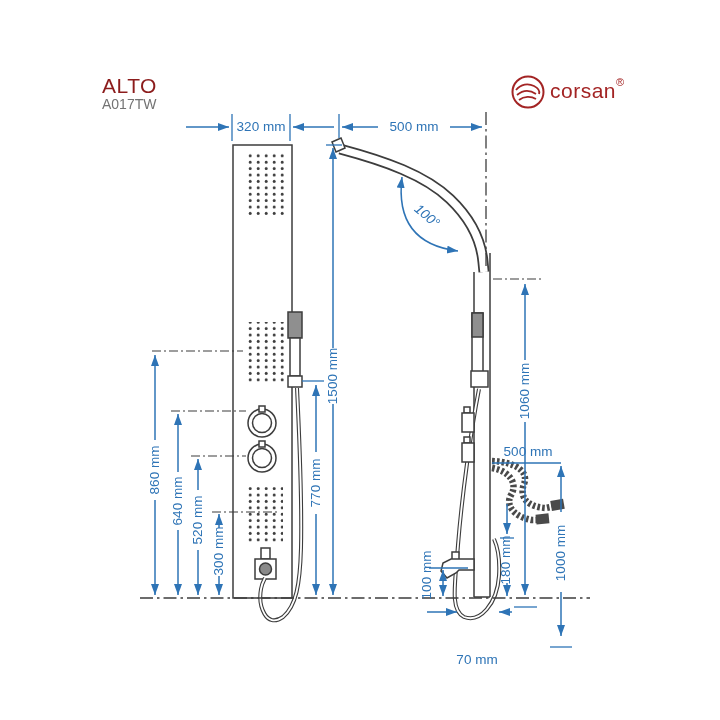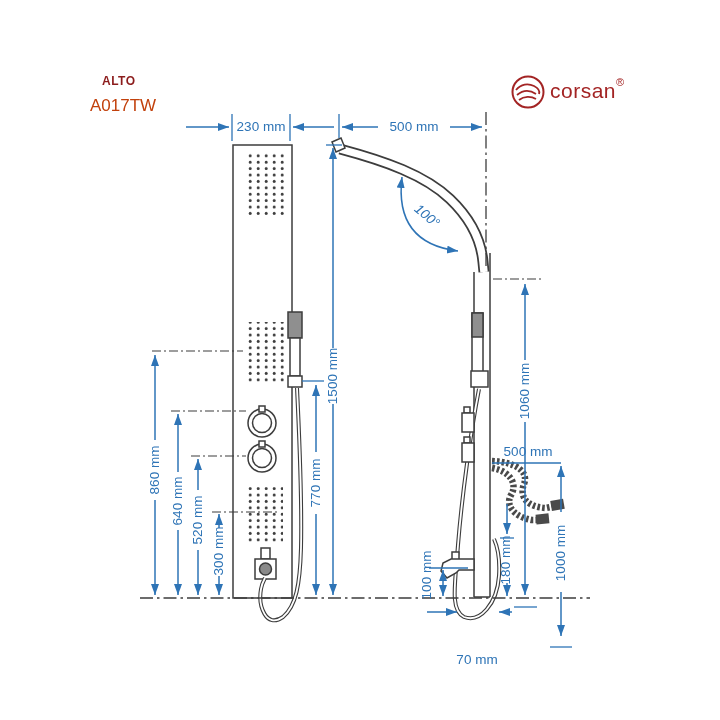--- a/index.html
+++ b/index.html
@@ -3,23 +3,23 @@
 <meta charset="utf-8">
 <style>
   html,body{margin:0;padding:0;background:#fff;}
   #stage{position:relative;width:720px;height:720px;background:#ffffff;overflow:hidden;
          font-family:"Liberation Sans",sans-serif;}
   #drawing{position:absolute;left:0;top:0;}
   .lbl{position:absolute;color:#2e74b6;font-size:13.5px;white-space:nowrap;
        transform:translate(-50%,-50%);line-height:1;}
   .lbl.v{transform:translate(-50%,-50%) rotate(-90deg);}
   .lbl.angle{transform:translate(-50%,-50%) rotate(40deg);font-style:italic;}
-  #product-name{position:absolute;left:102px;top:74px;color:#8c1c1c;font-size:12px;
-        font-weight:bold;letter-spacing:.5px;}
-  #product-code{position:absolute;left:90px;top:96px;color:#c2410c;font-size:17px;}
+  #product-name{position:absolute;left:102px;top:74px;color:#8c1c1c;font-size:21px;
+        font-weight:normal;letter-spacing:.5px;}
+  #product-code{position:absolute;left:102px;top:96px;color:#737373;font-size:14px;}
   #brand{position:absolute;left:510px;top:74px;display:flex;align-items:flex-start;color:#a32424;}
   #brand .word{font-size:21px;line-height:34px;margin-left:4px;letter-spacing:.5px;}
   #brand .reg{font-size:11px;line-height:12px;margin-top:2px;}
 </style>
 </head>
 <body>
 
 <div id="stage">
 
   <svg id="drawing" width="720" height="720" viewBox="0 0 720 720">
@@ -176,21 +176,21 @@
     <svg width="36" height="36" viewBox="0 0 36 36">
       <circle cx="18" cy="18" r="15.5" fill="none" stroke="#a32424" stroke-width="2"></circle>
       <path d="M6,16 C11,10 18,9 24,12 C28,14 30,17 29,20" fill="none" stroke="#a32424" stroke-width="1.8"></path>
       <path d="M7,21 C13,16 20,16 26,20" fill="none" stroke="#a32424" stroke-width="1.8"></path>
       <path d="M9,26 C14,22 21,22 26,25" fill="none" stroke="#a32424" stroke-width="1.8"></path>
     </svg>
     <span class="word">corsan</span>
     <span class="reg">®</span>
   </div>
 
-  <div class="lbl" style="left:261px;top:127px">230 mm</div>
+  <div class="lbl" style="left:261px;top:127px">320 mm</div>
   <div class="lbl" style="left:414px;top:127px">500 mm</div>
   <div class="lbl angle" style="left:427px;top:216px">100°</div>
 
   <div class="lbl v" style="left:155px;top:470px">860 mm</div>
   <div class="lbl v" style="left:178px;top:501px">640 mm</div>
   <div class="lbl v" style="left:198px;top:520px">520 mm</div>
   <div class="lbl v" style="left:219px;top:551px">300 mm</div>
   <div class="lbl v" style="left:316px;top:483px">770 mm</div>
   <div class="lbl v" style="left:333px;top:376px">1500 mm</div>
 

